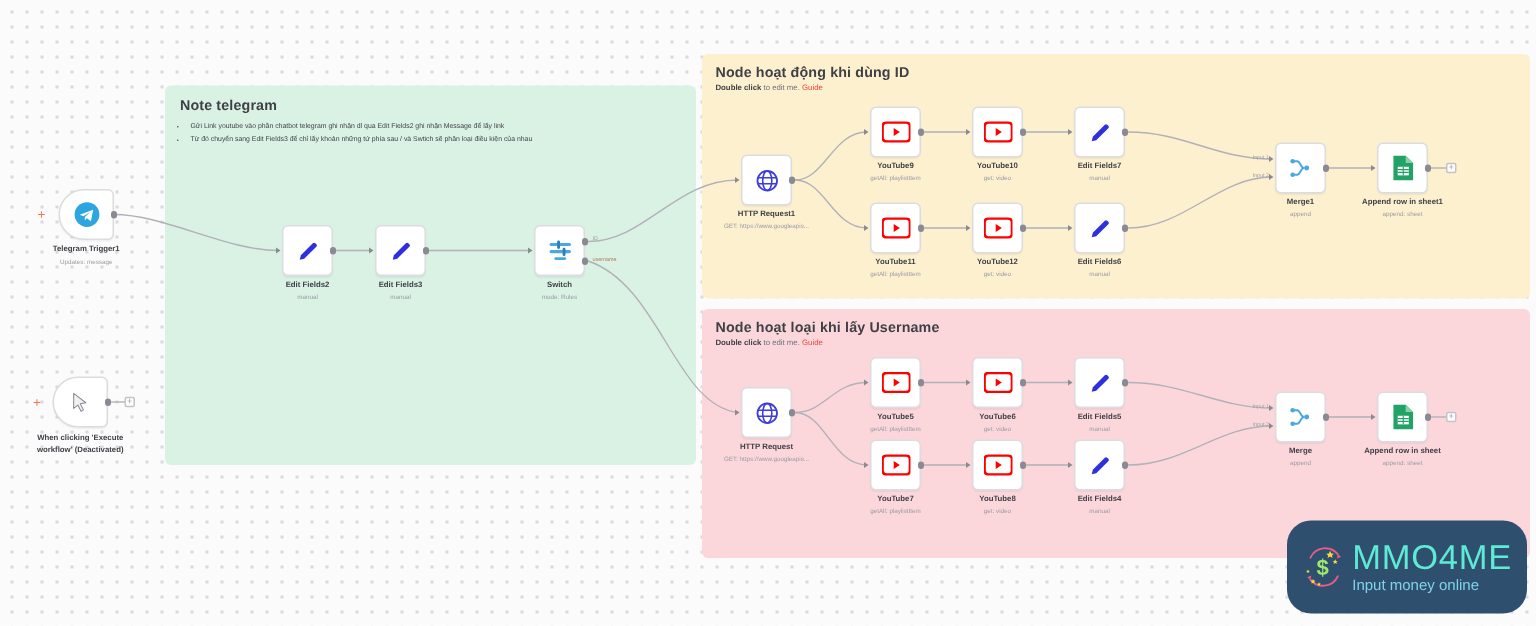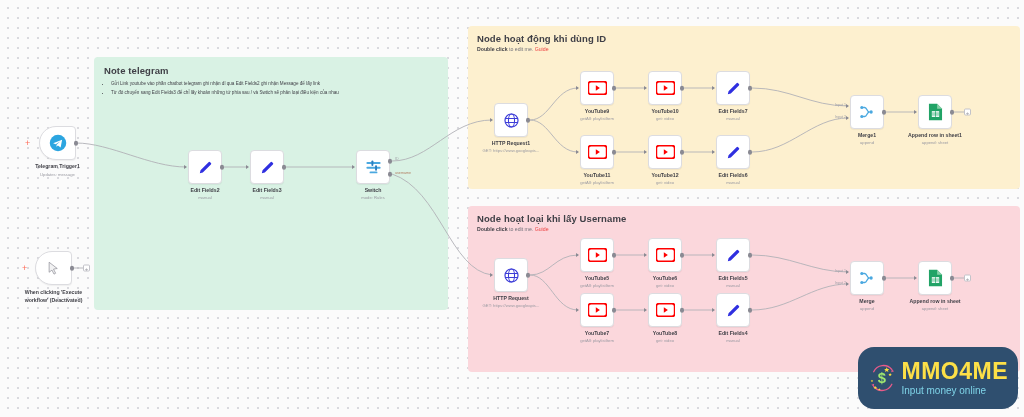--- a/index.html
+++ b/index.html
@@ -16,21 +16,21 @@
     background-image: radial-gradient(circle, #d9d9de 1px, transparent 1px);
     background-size: 10px 10px;
     background-position: 3px 3px;
   }
   
   .sticky {
     position: absolute;
     border-radius: 4px;
     overflow: hidden;
   }
-  .sticky-green { background: #d9f2e4; }
+  .sticky-green { background: #d9f2e4; margin-left: 16px; }
   .sticky-yellow { background: #fdf0cf; }
   .sticky-pink { background: #fbd7dc; }
   .sticky-title {
     font-size: 9.5px; font-weight: bold; color: #3f3f46;
     letter-spacing: .1px;
   }
   .sticky-sub { font-size: 5.2px; color: #71717a; margin-top: 2px; }
   .sticky-sub b { color: #3f3f46; font-weight: bold; }
   .sticky-sub .guide { color: #ef4444; }
   .sticky-body { margin-top: 4px; }
@@ -103,37 +103,37 @@
   
   #logo {
     position: absolute; right: 6px; bottom: 8px;
     width: 160px; height: 62px;
     background: #2f4f6f;
     border-radius: 16px;
     display: flex; align-items: center; gap: 4px;
     padding: 0 10px;
   }
   #logo .ltext { display: flex; flex-direction: column; line-height: 1; }
-  #logo .l1 { font-size: 23px; font-weight: bold; color: #fde047; letter-spacing: .5px; }
+  #logo .l1 { font-size: 23px; font-weight: normal; color: #5eead4; letter-spacing: .5px; }
   #logo .l2 { font-size: 10px; color: #7fd4e8; margin-top: 3px; }
 </style>
 </head>
 <body>
 
 <div id="canvas">
 
   <div class="sticky sticky-green" style="left:94px; top:57px; width:354px; height:253px; padding:8px 10px;">
     <div class="sticky-title">Note telegram</div>
     <ul class="sticky-body">
       <li>Gửi Link youtube vào phần chatbot telegram ghi nhận dl qua Edit Fields2 ghi nhận Message để lấy link</li>
       <li>Từ đó chuyển sang Edit Fields3 để chỉ lấy khoản những tứ phía sau / và Swtich sẽ phân loại điều kiện của nhau</li>
     </ul>
   </div>
 
-  <div class="sticky sticky-yellow" style="left:468px; top:26px; width:552px; height:163px; padding:7px 9px;">
+  <div class="sticky sticky-yellow" style="left:468px; top:36px; width:552px; height:163px; padding:7px 9px;">
     <div class="sticky-title">Node hoạt động khi dùng ID</div>
     <div class="sticky-sub">
       <b>Double click</b><span> to edit me.</span>
       <span class="guide">Guide</span>
     </div>
   </div>
 
   <div class="sticky sticky-pink" style="left:468px; top:206px; width:552px; height:166px; padding:7px 9px;">
     <div class="sticky-title">Node hoạt loại khi lấy Username</div>
     <div class="sticky-sub">

